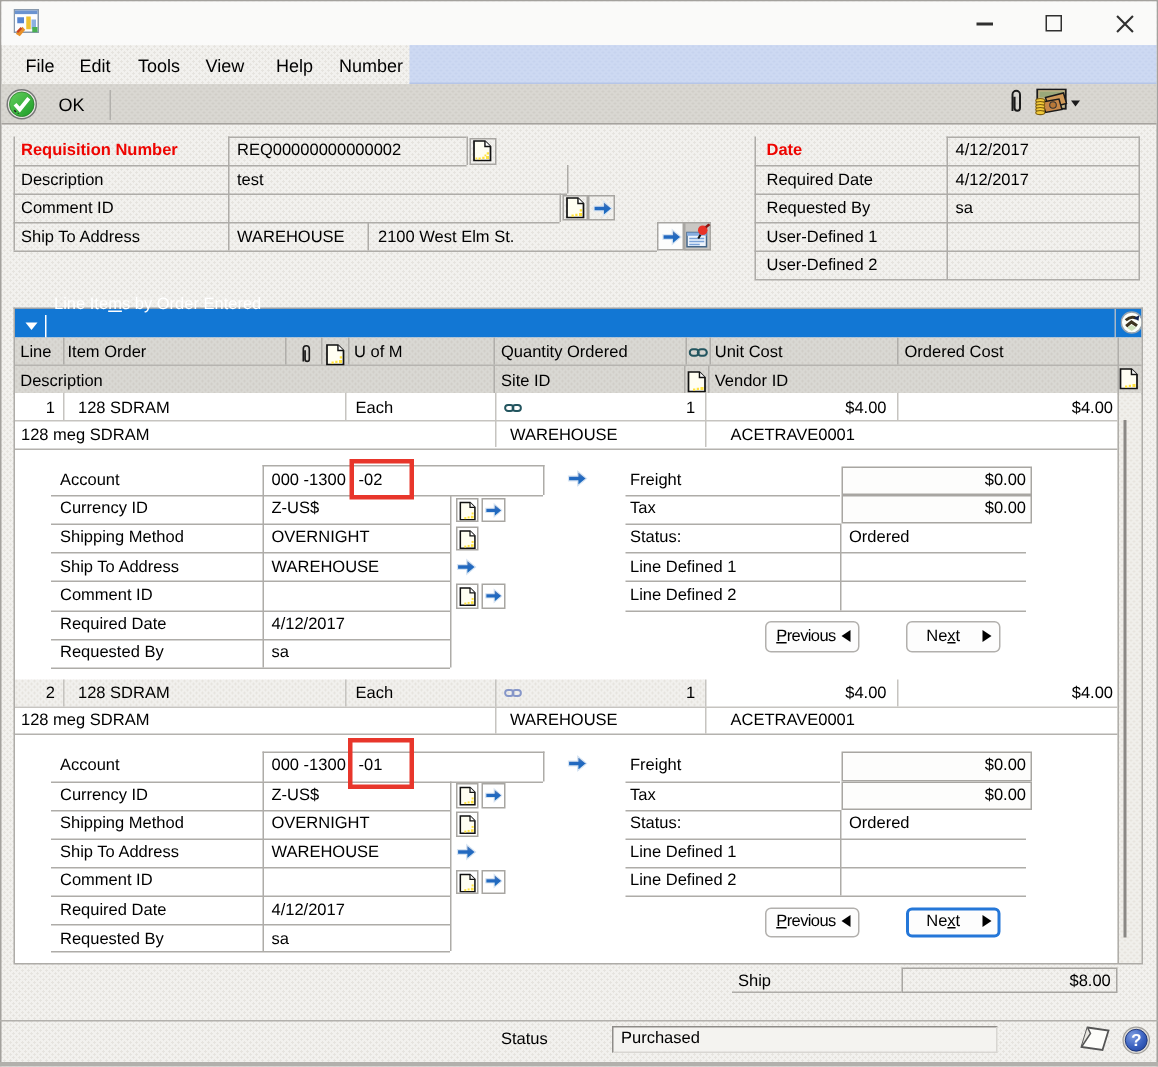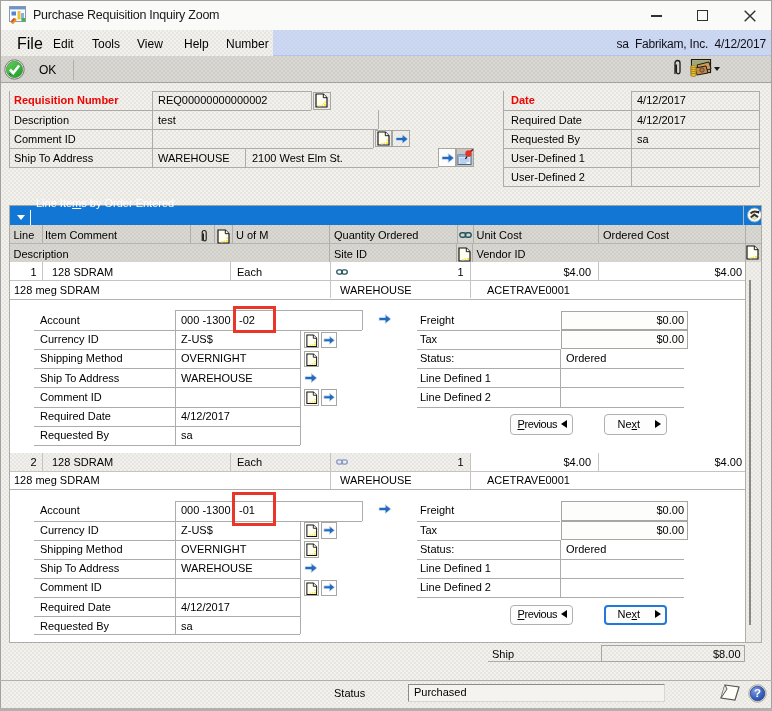--- a/index.html
+++ b/index.html
@@ -48,35 +48,33 @@
 <svg class="x" style="left:9px;top:6px" width="18" height="19" viewBox="0 0 18 19">
 <rect x="0.5" y="0.5" width="16" height="15" fill="#fcfdfe" stroke="#8899ad"></rect>
 <rect x="1" y="1" width="15" height="2.4" fill="#6a93d0"></rect>
 <rect x="2.5" y="5.5" width="4.5" height="4" fill="#5585d2"></rect>
 <rect x="8.5" y="5" width="3" height="8.5" fill="#eec230"></rect>
 <rect x="12" y="7" width="3" height="6.5" fill="#8cb0e2"></rect>
 <path d="M1.5 16.5 L6 11.8 L7.8 13.8 L4.2 18.2 Z" fill="#e89028"></path>
 <path d="M2.5 15.5 L5.3 12.6" stroke="#c84020" stroke-width="1.5" fill="none"></path>
 <rect x="12.5" y="12" width="3.5" height="3.5" fill="#48b052"></rect>
 </svg>
-<div class="t" style="left:33px;top:8px;font-size:12.5px;line-height:15px;color:#191919;letter-spacing:-0.25px">Purchase Requisition Inquiry Zoom</div>
 <div class="x" style="left:651px;top:15px;width:11px;height:2px;background:#303030"></div>
 <div class="x" style="left:697px;top:10px;width:11px;height:11px;border:1.4px solid #303030"></div>
 <svg class="x" style="left:744px;top:10px" width="12" height="12" viewBox="0 0 12 12">
 <path d="M0.7 0.7 L11.3 11.3 M11.3 0.7 L0.7 11.3" stroke="#303030" stroke-width="1.4"></path>
 </svg>
 
-<div class="t" style="left:17px;top:37px;font-size:16px;line-height:14px">File</div>
+<div class="t" style="left:17px;top:37px;font-size:12px;line-height:14px">File</div>
 <div class="t" style="left:53px;top:37px;font-size:12px;line-height:14px">Edit</div>
 <div class="t" style="left:92px;top:37px;font-size:12px;line-height:14px">Tools</div>
 <div class="t" style="left:137px;top:37px;font-size:12px;line-height:14px">View</div>
 <div class="t" style="left:184px;top:37px;font-size:12px;line-height:14px">Help</div>
 <div class="t" style="left:226px;top:37px;font-size:12px;line-height:14px">Number</div>
 <div class="x" style="left:273px;top:30px;width:498px;height:26px;background-color:#cdd9f2;background-image:radial-gradient(circle at 1px 1px,#c6d3ee .65px,transparent .9px),radial-gradient(circle at 1px 1px,#c6d3ee .65px,transparent .9px);background-size:4px 4px;background-position:0 0,2px 2px;border-bottom:1px solid #b6c5e7"></div>
-<div class="t r" style="left:566px;top:37px;width:200px;font-size:12px;line-height:14px;color:#101018;letter-spacing:-0.2px">sa&nbsp;&nbsp;Fabrikam, Inc.&nbsp;&nbsp;4/12/2017</div>
 
 <div class="x" style="left:1px;top:56px;width:770px;height:27px;background-color:#d9d7d2;background-image:radial-gradient(circle at 1px 1px,#d0cdc7 .65px,transparent .9px),radial-gradient(circle at 1px 1px,#d0cdc7 .65px,transparent .9px);background-size:4px 4px;background-position:0 0,2px 2px;border-bottom:1px solid #a5a29e"></div>
 <svg class="x" style="left:4px;top:59px" width="21" height="21" viewBox="0 0 21 21">
 <circle cx="10.5" cy="10.5" r="9.7" fill="#e8e8e4" stroke="#777" stroke-width="1"></circle>
 <circle cx="10.5" cy="10.5" r="8.2" fill="url(#gg)" stroke="#2a7a2a" stroke-width="0.5"></circle>
 <path d="M6 10.5 L9.2 14 L15.2 6.5" stroke="#fff" stroke-width="2.6" fill="none"></path>
 <path d="M5.5 14.5 l1.2 1.2 M8 16.5 l0.3 0.3" stroke="#222" stroke-width="1"></path>
 </svg>
 <div class="t" style="left:39px;top:63px;font-size:12px;line-height:14px">OK</div>
 <div class="x" style="left:73px;top:60px;width:1px;height:20px;background:#b2b0ac"></div>
@@ -202,21 +200,21 @@
 <div class="x" style="left:231.5px;top:225px;width:1px;height:18px;background:#b0aeaa"></div>
 <div class="x" style="left:329px;top:225px;width:1px;height:18px;background:#b0aeaa"></div>
 <div class="x" style="left:457px;top:225px;width:1px;height:18px;background:#b0aeaa"></div>
 <div class="x" style="left:473px;top:225px;width:1px;height:18px;background:#b0aeaa"></div>
 <div class="x" style="left:598px;top:225px;width:1px;height:18px;background:#b0aeaa"></div>
 <div class="x" style="left:329px;top:243.5px;width:1px;height:18px;background:#b0aeaa"></div>
 <div class="x" style="left:455.5px;top:243.5px;width:1px;height:18px;background:#b0aeaa"></div>
 <div class="x" style="left:472px;top:243.5px;width:1px;height:18px;background:#b0aeaa"></div>
 <div class="x" style="left:744.5px;top:225px;width:1px;height:37px;background:#b0aeaa"></div>
 <div class="t" style="left:13.5px;top:228.5px">Line</div>
-<div class="t" style="left:45px;top:228.5px">Item Comment</div>
+<div class="t" style="left:45px;top:228.5px">Item Order</div>
 <div class="t" style="left:236px;top:228.5px">U of M</div>
 <div class="t" style="left:334px;top:228.5px">Quantity Ordered</div>
 <div class="t" style="left:476.5px;top:228.5px">Unit Cost</div>
 <div class="t" style="left:603px;top:228.5px">Ordered Cost</div>
 <div class="t" style="left:13.5px;top:247.5px">Description</div>
 <div class="t" style="left:334px;top:247.5px">Site ID</div>
 <div class="t" style="left:476.5px;top:247.5px">Vendor ID</div>
 <svg class="x" style="left:199.5px;top:228.5px" width="9" height="14" viewBox="0 0 9 14">
 <path d="M2.2 12 V3.5 a2 2 0 0 1 4 0 V10.5 a1.4 1.4 0 0 1 -2.8 0 V4.5" fill="none" stroke="#1a1a1a" stroke-width="1.1"></path>
 </svg>

